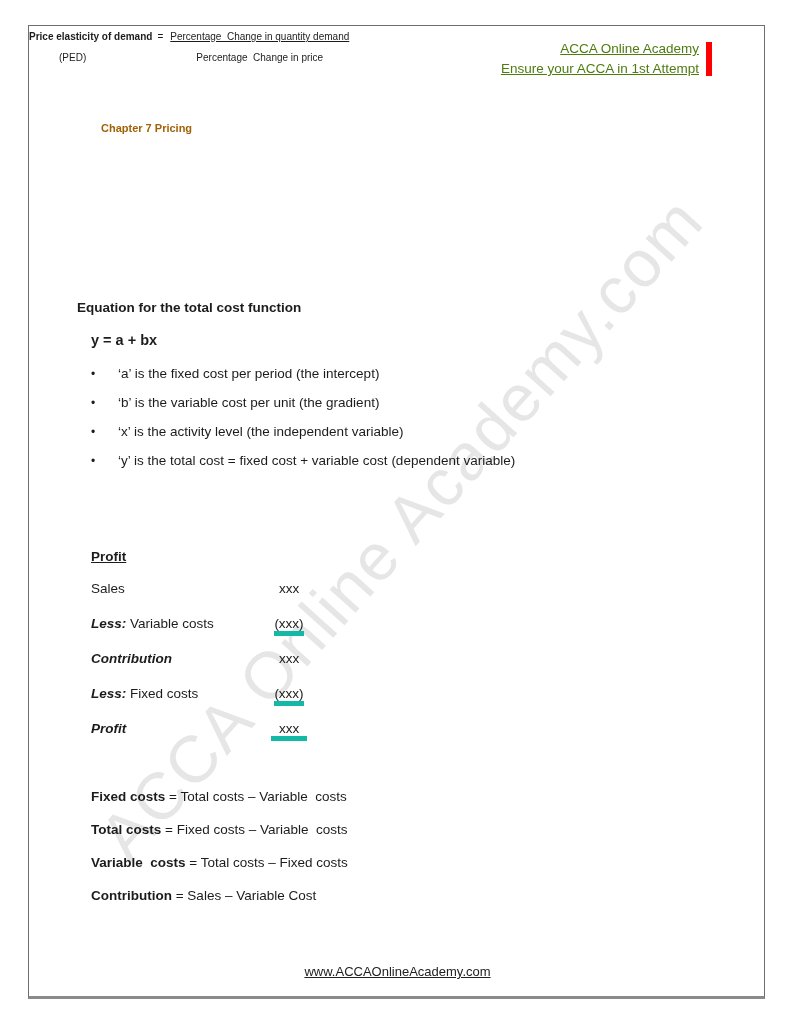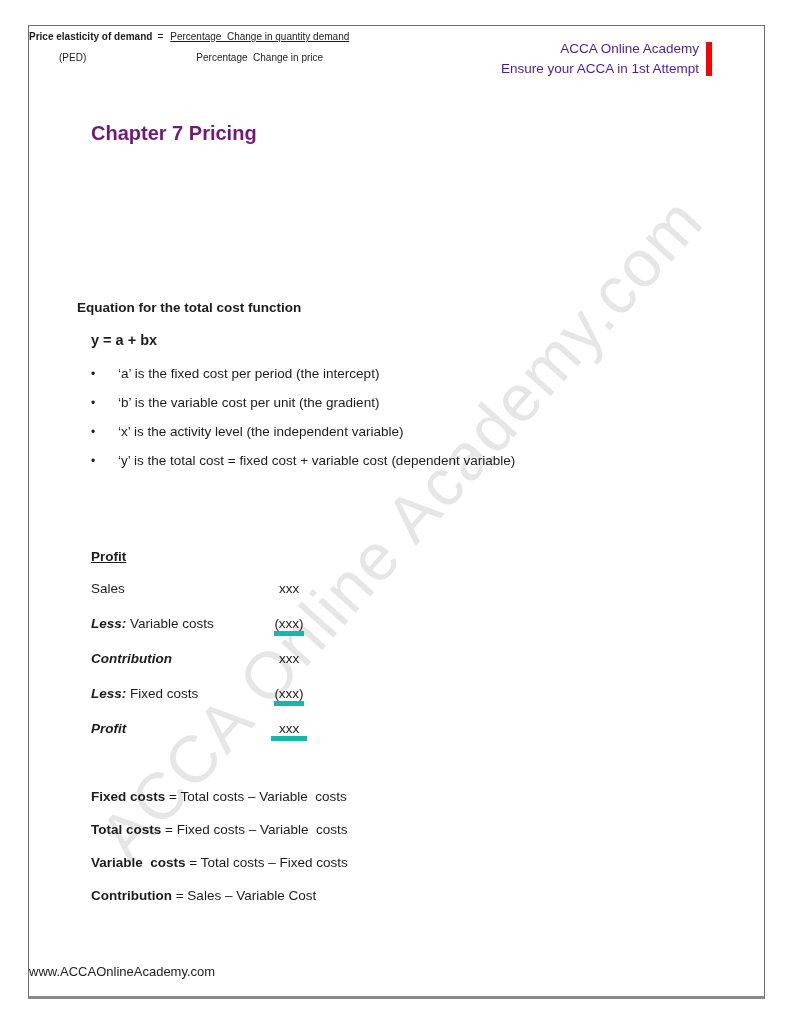--- a/index.html
+++ b/index.html
@@ -33,27 +33,27 @@
   }
 
   .abs { position: absolute; }
   .pre { white-space: pre-wrap; }
 
   
   .header {
     position: absolute; top: 13px; right: 52px;
     display: flex; align-items: center;
   }
-  .header-text { text-align: right; font-size: 13.5px; line-height: 20px; color: #4c1d95; }
+  .header-text { text-align: right; font-size: 13.5px; line-height: 20px; color: #4d7c0f; text-decoration: underline; }
   .red-bar { width: 6px; height: 34px; background: #ff0000; margin-left: 7px; }
 
   
   .doc-title {
-    left: 62px; top: 96px;
-    font-size: 20px; font-weight: bold; color: #701a75;
+    left: 72px; top: 96px;
+    font-size: 11px; font-weight: bold; color: #a16207;
   }
 
   
   .ped { left: 62px; top: 170px; display: flex; align-items: flex-start; font-size: 10px; }
   .ped-left { line-height: 21px; }
   .ped-label { font-weight: bold; }
   .ped-sub { padding-left: 30px; }
   .ped-eq { margin: 0 7px 0 5px; line-height: 21px; }
   .fraction { text-align: center; line-height: 21px; }
   .fraction .num { text-decoration: underline; }
@@ -74,21 +74,21 @@
   .p-val.u .p-val-inner { border-bottom: 5px solid #14b8a6; text-align: center; }
   .p-val.pad .p-val-inner { padding: 0 8px; }
   .p-val-inner { display: inline-block; }
 
   
   .formulas { left: 62px; top: 763px; font-size: 13.5px; }
   .formula-row { height: 16px; margin-bottom: 17px; }
   .f-bold { font-weight: bold; }
 
   
-  .footer { left: 0; top: 938px; width: 737px; font-size: 13px; color: #222; }
+  .footer { left: 0; top: 938px; width: 737px; text-align: center; font-size: 13px; color: #222; text-decoration: underline; }
 </style>
 </head>
 <body>
 
 <div class="canvas">
   <div class="sheet">
 
     <div class="watermark">ACCA Online Academy.com</div>
 
     <div class="header">

